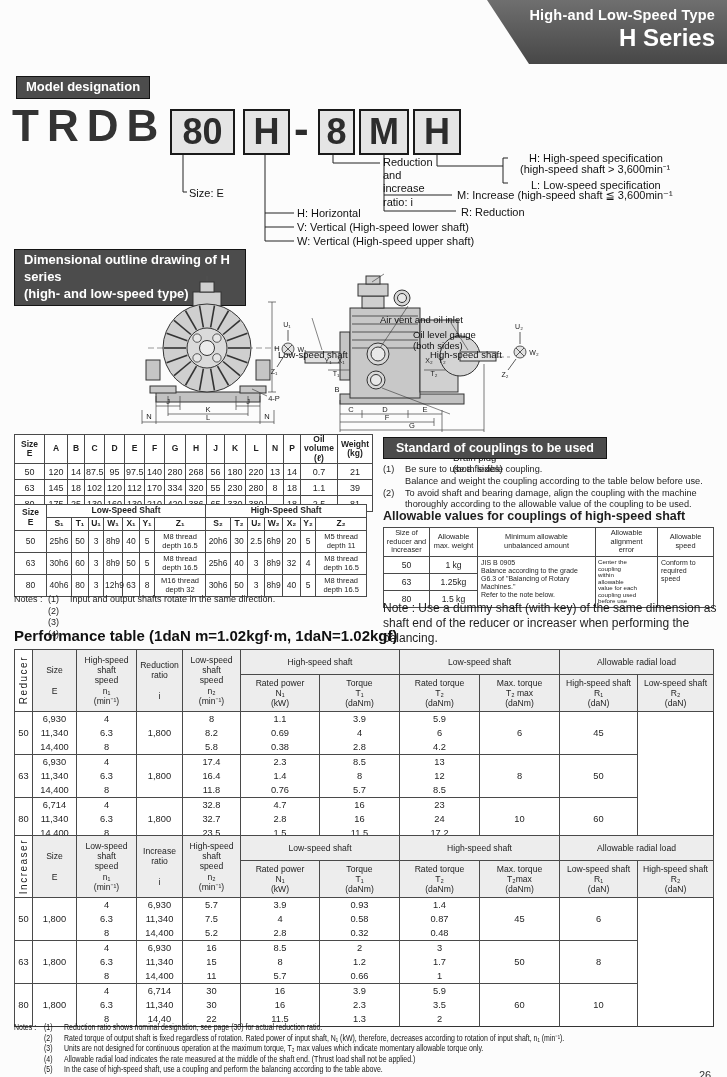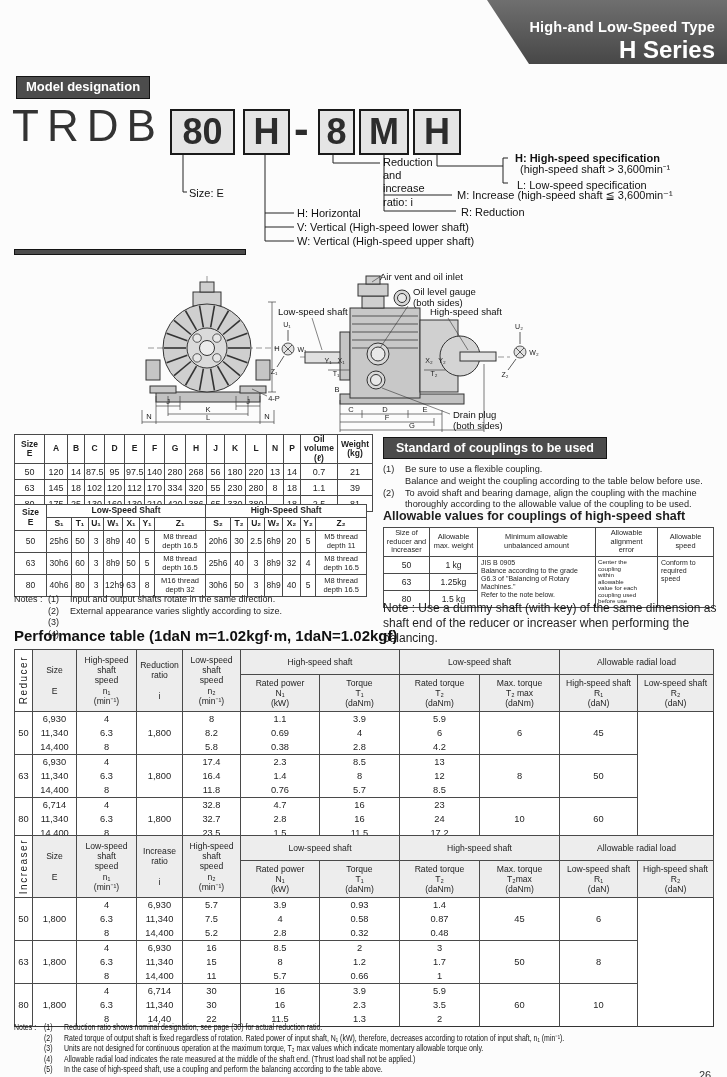--- a/index.html
+++ b/index.html
@@ -6,41 +6,41 @@
   body{
     position:relative; width:727px; height:1077px; overflow:hidden;
     background:#fcfcfc; color:#1e1e1e;
     font-family:"Liberation Sans", sans-serif;
   }
   .abs{position:absolute;}
   
   #banner{left:487px;top:0;width:240px;height:64px;
     background:linear-gradient(180deg,#6f6f6f,#474747);
     clip-path:polygon(0 0,100% 0,100% 100%,42px 100%);
-    color:#fff;text-align:right;box-sizing:border-box;padding:19px 12px 0 0;}
+    color:#fff;text-align:right;box-sizing:border-box;padding:7px 12px 0 0;}
   #banner .b1{font-size:14.5px;font-weight:bold;letter-spacing:.2px;}
   #banner .b2{font-size:24px;font-weight:bold;margin-top:1px;}
   
   .sec-label{background:#4c4c4c;color:#fff;font-weight:bold;border:1px solid #141414;
     padding:2px 9px;font-size:13px;line-height:1.3;}
   #model-label{left:16px;top:76px;}
   #outline-label{left:14px;top:249px;width:212px;}
   #couplings-label{left:383px;top:437px;font-size:12.5px;padding:2px 12px;}
   
-  #model-prefix{left:12px;top:101px;font-size:44px;font-weight:normal;letter-spacing:8px;color:#333;}
+  #model-prefix{left:12px;top:101px;font-size:44px;font-weight:bold;letter-spacing:8px;color:#333;}
   .mbox{position:absolute;top:109px;height:46px;background:#e5e5e5;border:2px solid #1a1a1a;
     display:flex;align-items:center;justify-content:center;font-size:36px;font-weight:bold;color:#2c2c2c;box-sizing:border-box;}
   #b80{left:170px;width:65px;} #bh1{left:243px;width:47px;}
   #mdash{left:294px;top:104px;font-size:44px;font-weight:bold;color:#2c2c2c;}
   #b8{left:318px;width:37px;} #bm{left:359px;width:50px;} #bh2{left:413px;width:48px;}
   #conn{left:0;top:155px;}
   .mlabel{position:absolute;font-size:11px;color:#111;white-space:pre-line;line-height:1.2;}
   
   #drawing{left:10px;top:268px;}
-  .dlabel{position:absolute;font-size:9.5px;color:#111;white-space:pre-line;line-height:1.2;}
+  .dlabel{position:absolute;font-size:9.5px;color:#111;white-space:pre-line;line-height:1.2;margin-top:43px;}
   
   table{border-collapse:collapse;background:#fff;}
   .grid th,.grid td{border:1px solid #4a4a4a;text-align:center;padding:0 1px;}
   #dim-table{left:14px;top:434px;width:358px;table-layout:fixed;font-size:8.5px;}
   #dim-table th{font-weight:bold;height:22px;white-space:pre-line;line-height:1.1;}
   #dim-table td{height:15px;font-size:9px;}
   #shaft-table{left:14px;top:504px;width:352px;table-layout:fixed;font-size:8.5px;}
   #shaft-table th{font-weight:bold;height:12px;white-space:pre-line;line-height:1.1;}
   #shaft-table td{height:21px;font-size:8.5px;white-space:pre-line;line-height:1.1;}
   #shaft-table td.thread{font-size:7.5px;}
@@ -104,25 +104,27 @@
 <div class="mlabel" style="left:189px;top:187px;">Size: E</div>
 <div class="mlabel" style="left:383px;top:156px;">Reduction
 and
 increase
 ratio: i</div>
 <div class="mlabel" style="left:297px;top:207px;">H: Horizontal</div>
 <div class="mlabel" style="left:297px;top:221px;text-align:right;">V: Vertical (High-speed lower shaft)</div>
 <div class="mlabel" style="left:297px;top:235px;">W: Vertical (High-speed upper shaft)</div>
 <div class="mlabel" style="left:457px;top:189px;">M: Increase (high-speed shaft ≦ 3,600min⁻¹</div>
 <div class="mlabel" style="left:461px;top:206px;">R: Reduction</div>
-<div class="mlabel" style="left:515px;top:152px;font-weight:bold;">H: High-speed specification</div>
+<div class="mlabel" style="left:529px;top:152px;">H: High-speed specification</div>
 <div class="mlabel" style="left:520px;top:163px;">(high-speed shaft &gt; 3,600min⁻¹</div>
-<div class="mlabel" style="left:497px;top:179px;padding-left:20px;">L: Low-speed specification</div>
+<div class="mlabel" style="left:511px;top:179px;padding-left:20px;">L: Low-speed specification</div>
 
 <div class="abs sec-label" id="outline-label">
+  <div>Dimensional outline drawing of H series</div>
+  <div>(high- and low-speed type)</div>
 </div>
 
 <svg class="abs" id="drawing" width="707" height="166" viewBox="0 0 707 166">
   <g stroke="#555" stroke-width="0.6" stroke-dasharray="6,3">
     <line x1="197" y1="8" x2="197" y2="132"></line>
     <line x1="138" y1="80" x2="268" y2="80"></line>
     <line x1="290" y1="89" x2="500" y2="89"></line>
   </g>
 
   <g stroke="#333" stroke-width="1" fill="#cfcfcf">
@@ -479,21 +481,20 @@
 
 <div class="abs" id="shaft-notes">
     <div class="note-row">
       <span class="note-lead" style="width: 34px;">Notes : </span>
       <span class="note-num" style="width: 22px;">(1)</span>
       <span class="note-text">Input and output shafts rotate in the same direction.</span>
     </div>
     <div class="note-row">
       <span class="note-lead" style="width: 34px;"></span>
       <span class="note-num" style="width: 22px;">(2)</span>
-      <span class="note-text">External appearance varies slightly according to size.</span>
     </div>
     <div class="note-row">
       <span class="note-lead" style="width: 34px;"></span>
       <span class="note-num" style="width: 22px;">(3)</span>
     </div>
     <div class="note-row">
       <span class="note-lead" style="width: 34px;"></span>
       <span class="note-num" style="width: 22px;">(4)</span>
     </div>
   </div>

